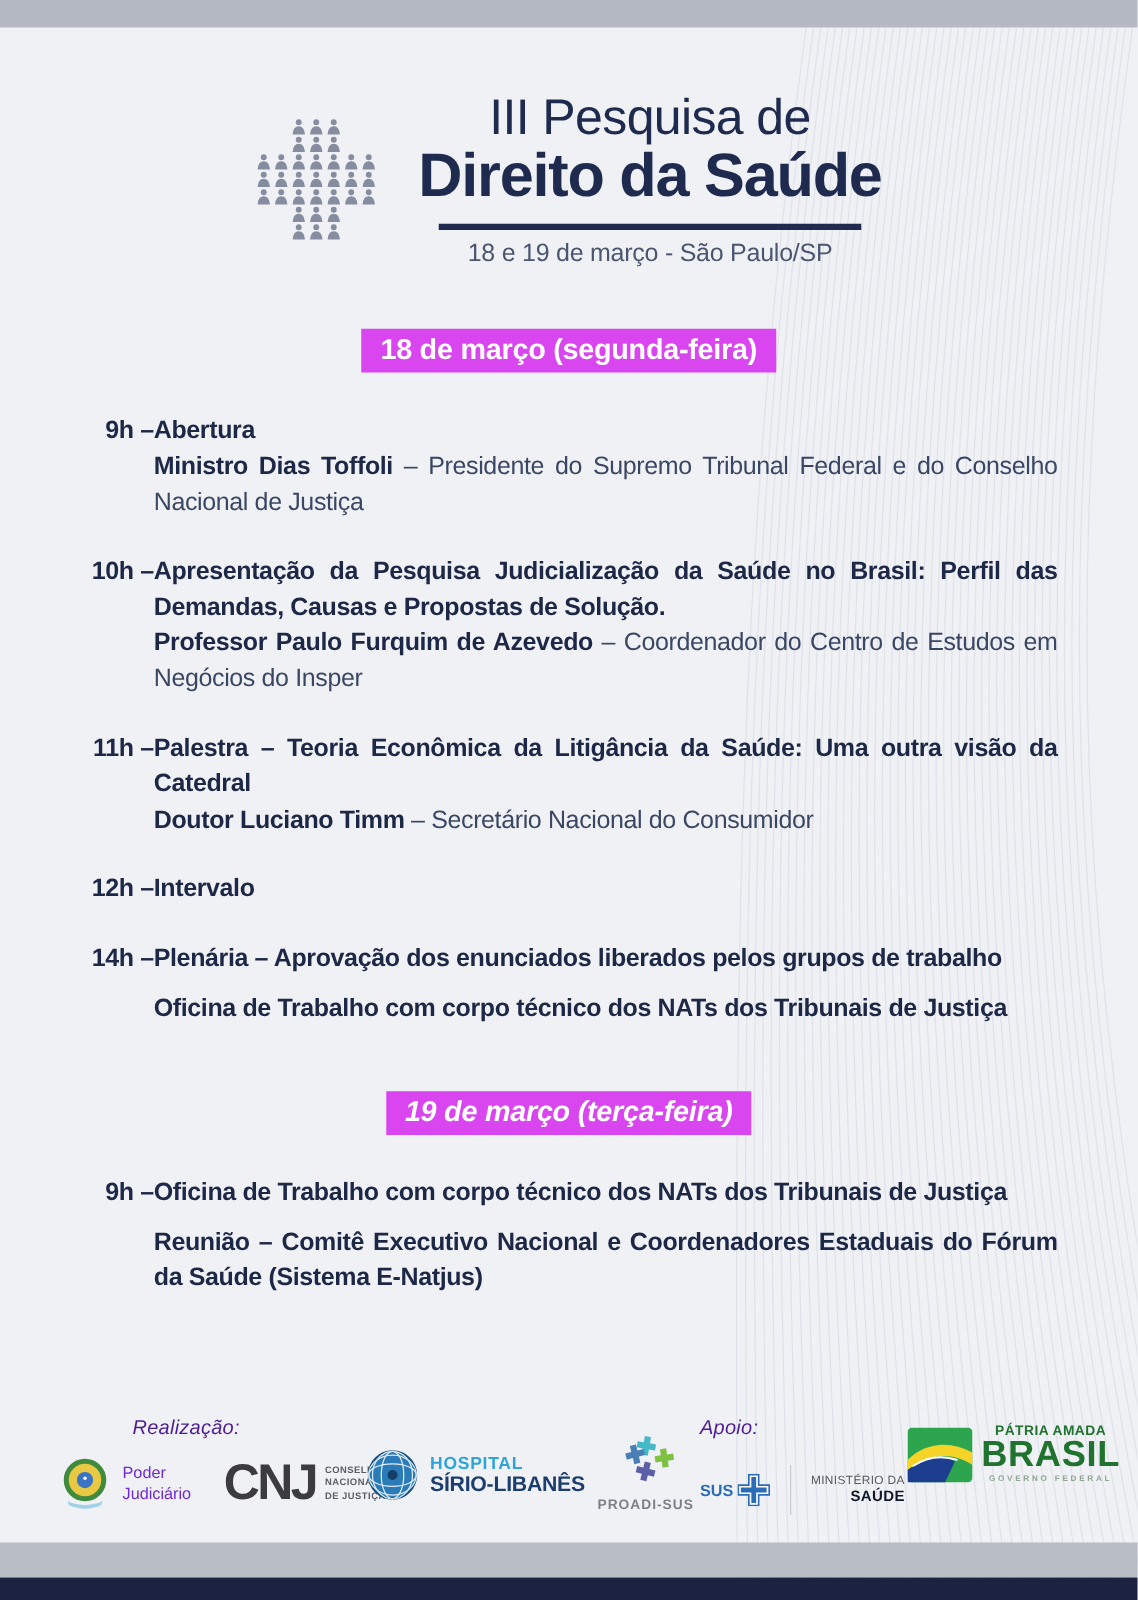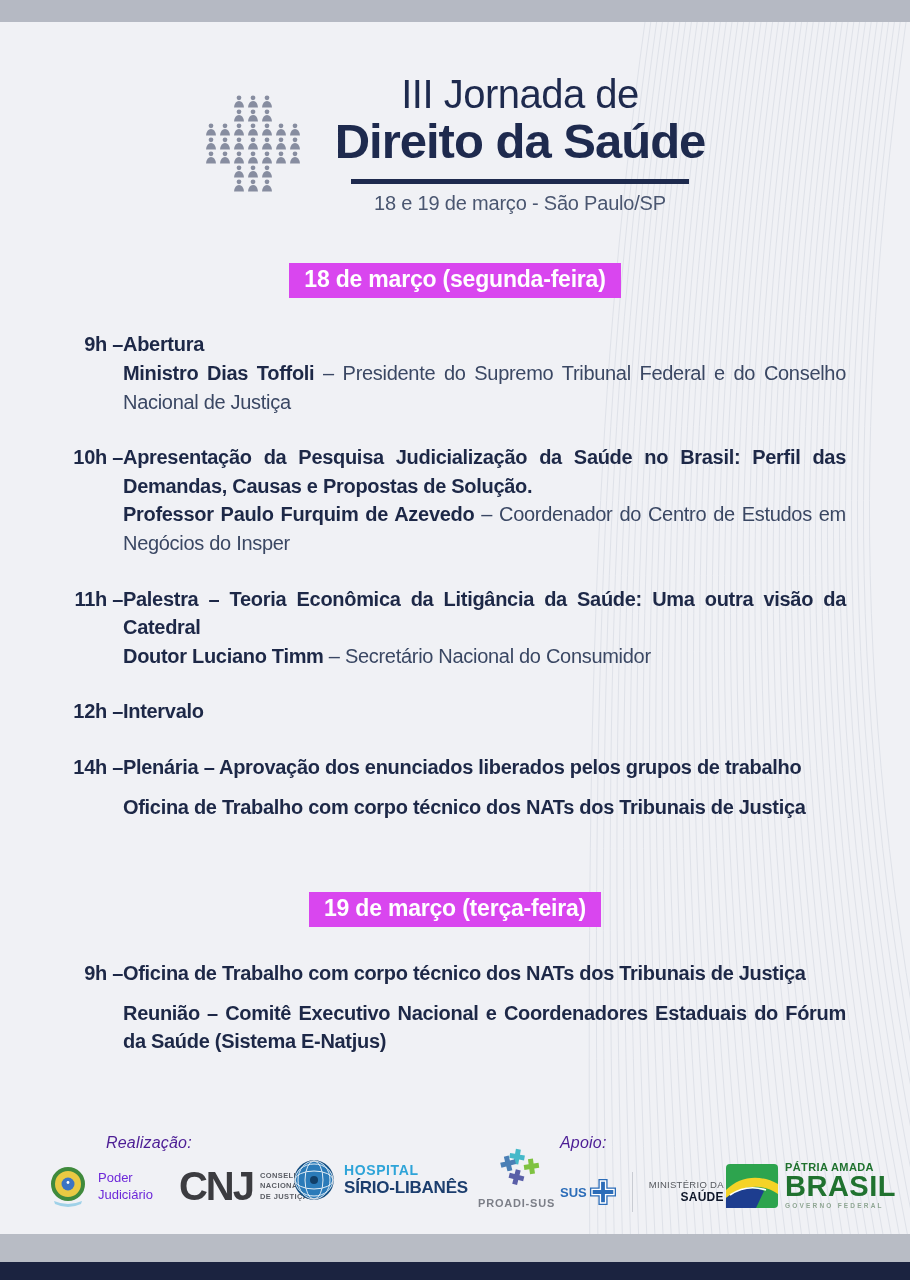--- a/index.html
+++ b/index.html
@@ -26,21 +26,21 @@
   .person-svg { width:12px; height:13px; fill:#878da0; }
   .title-block { text-align:center; }
   .title1 { font-size:40px; font-weight:500; letter-spacing:-0.5px; color:#1e2a4e; line-height:1.1; }
   .title2 { font-size:49px; font-weight:800; letter-spacing:-1px; color:#1e2a4e; line-height:1.05; }
   .title-rule { width:338px; height:5px; background:#1e2a4e; margin:12px auto 8px; }
   .subtitle { font-size:20px; font-weight:400; color:#4a5670; letter-spacing:-0.2px; }
 
   
   .banner { text-align:center; }
   .banner-1 { margin-top:48px; }
-  .banner-2 { margin-top:71px; }
+  .banner-2 { margin-top:52px;font-style:italic; }
   .banner-chip { display:inline-block; background:#d946ef; color:#ffffff; font-size:23px; font-weight:600; letter-spacing:-0.2px; padding:3px 15px 5px; }
 
   
   .events { margin:32px 64px 0 70px; }
   .event { display:flex; margin-bottom:27px; font-size:20px; line-height:1.43; letter-spacing:-0.3px; }
   .event-time { flex:0 0 53px; font-weight:700; white-space:nowrap;text-align:right; }
   .event-body { flex:1; }
   .event-title { font-weight:700; text-align:justify; }
   .event-speaker { font-weight:400; color:#3a4763; text-align:justify; }
   .event-speaker b { font-weight:700; color:#1d2847; }
@@ -68,21 +68,21 @@
 
   .g-apoio { left:560px; top:8px; }
   .g-apoio .flabel { margin-left:0; margin-bottom:20px; }
   .sus-row { display:flex; align-items:center; }
   .sus-word { font-size:13px; font-weight:800; color:#2b6cb8; margin-right:3px; }
   .apoio-divider { width:1px; height:40px; background:#c9ccd3; margin:0 16px; align-self:center; }
   .ministerio { text-align:right; line-height:1.15; }
   .min-1 { font-size:9.5px; color:#55585e; letter-spacing:0.3px; }
   .min-2 { font-size:12px; font-weight:800; color:#0f172a; letter-spacing:0.3px; }
 
-  .g-patria { left:726px; top:36px; }
+  .g-patria { left:726px; top:14px;text-align:center; }
   .patria-text { margin-left:7px; line-height:1; }
   .pat-1 { font-size:11px; font-weight:800; color:#20722f; letter-spacing:0.4px; }
   .pat-2 { font-size:29px; font-weight:800; color:#20722f; letter-spacing:0.5px; line-height:0.95; }
   .pat-3 { font-size:6.5px; font-weight:700; color:#8fa693; letter-spacing:2.2px; margin-top:2px; }
 </style>
 </head>
 <body>
 
 <div class="band-top"></div>
 <svg id="bg-lines" width="910" height="1280" viewBox="0 0 910 1280">
@@ -281,21 +281,21 @@
             <circle cx="5" cy="2.4" r="2"></circle>
             <path d="M0.8 10.6 Q1.3 5 5 5 Q8.7 5 9.2 10.6 Z"></path>
           </svg>
           <svg class="person-svg" viewBox="0 0 10 11">
             <circle cx="5" cy="2.4" r="2"></circle>
             <path d="M0.8 10.6 Q1.3 5 5 5 Q8.7 5 9.2 10.6 Z"></path>
           </svg>
         </div>
       </div>
     <div class="title-block">
-      <div class="title1">III Jornada de</div>
+      <div class="title1">III Pesquisa de</div>
       <div class="title2">Direito da Saúde</div>
       <div class="title-rule"></div>
       <div class="subtitle">18 e 19 de março - São Paulo/SP</div>
     </div>
   </div>
 
   <div class="banner banner-1">
     <span class="banner-chip">18 de março (segunda-feira)</span>
   </div>
 

